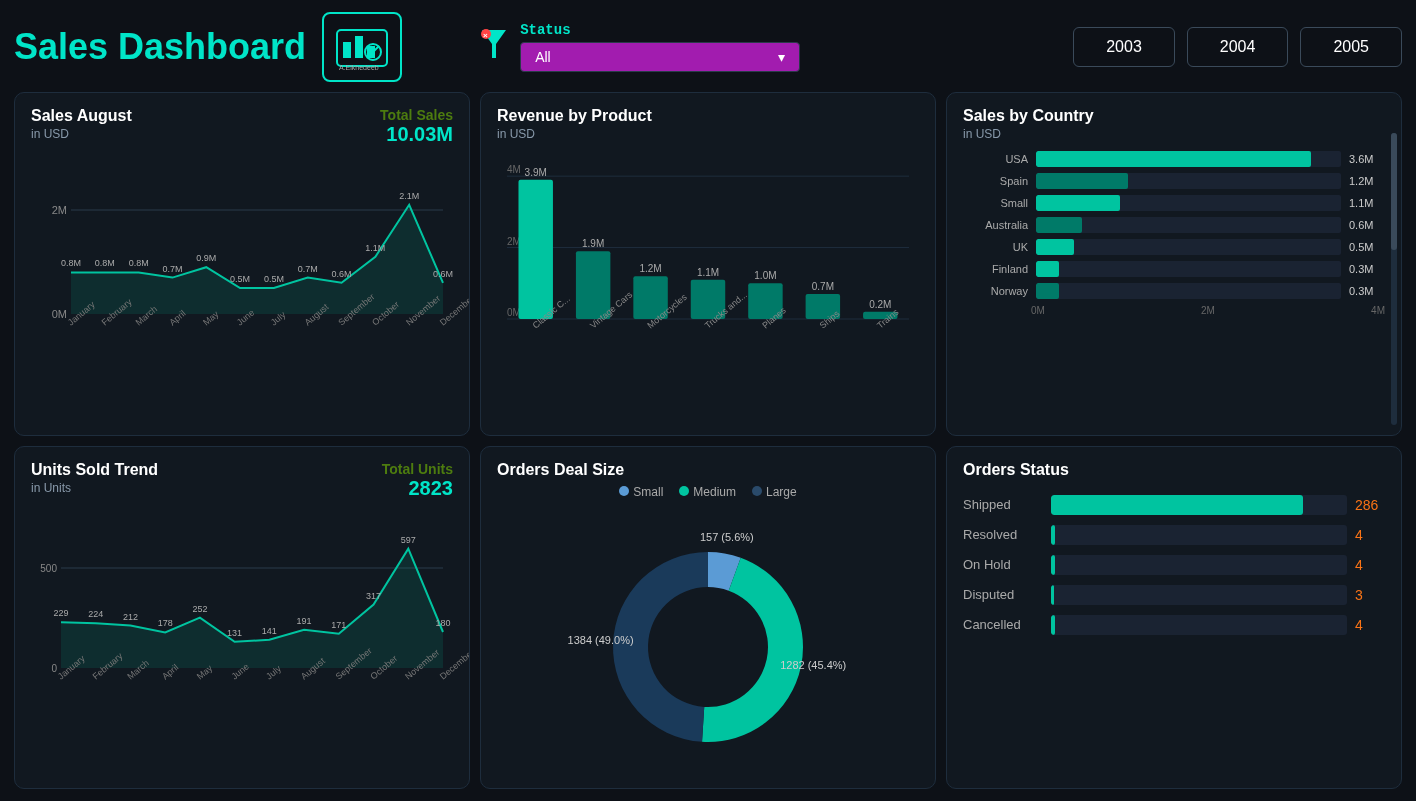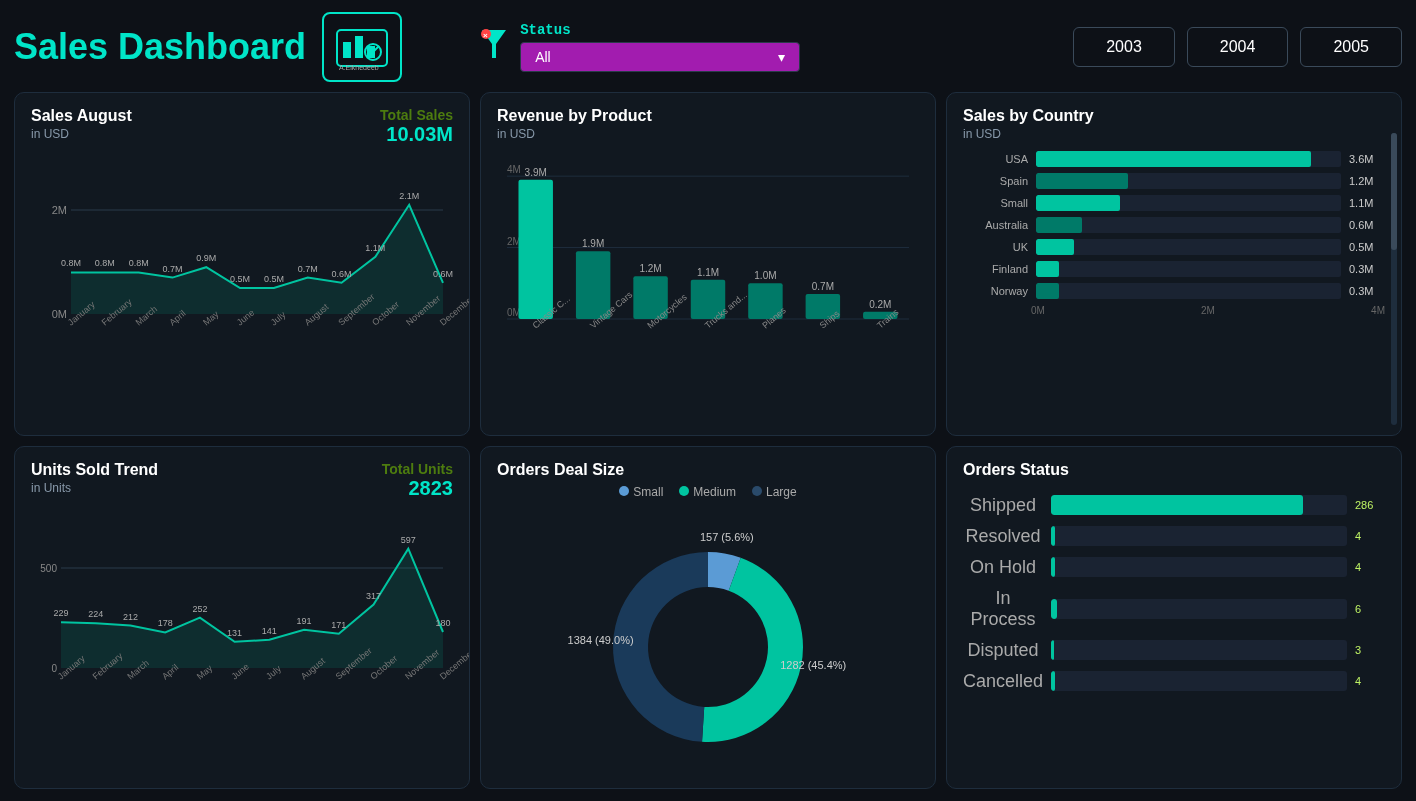--- a/index.html
+++ b/index.html
@@ -104,24 +104,24 @@
       justify-content: space-between;
       align-items: flex-start;
       margin-bottom: 4px;
     }
 
     
     .chart-area { width: 100%; position: relative; margin-top: 8px; }
 
     
     .status-row { display: flex; align-items: center; gap: 8px; margin-bottom: 10px; }
-    .status-name { font-size: 18px; color: #aaa; width: 80px; text-align: center; }
+    .status-name { font-size: 13px; color: #aaa; width: 80px; text-align: left; }
     .status-bar-wrap { flex: 1; background: #1a2332; border-radius: 3px; height: 20px; overflow: hidden; }
     .status-bar { height: 100%; background: #00c4a0; border-radius: 3px; }
-    .status-val { font-size: 11px; color: #bef264; width: 30px; }
+    .status-val { font-size: 14px; color: #f97316; width: 30px; }
 
     
     .donut-container { display: flex; flex-direction: column; align-items: center; margin-top: 6px; justify-content: flex-end; }
     .legend { display: flex; gap: 16px; font-size: 12px; color: #aaa; margin-bottom: 8px; }
     .legend-dot { width: 10px; height: 10px; border-radius: 50%; display: inline-block; margin-right: 4px; }
 
     
     .h-bar-row { display: flex; align-items: center; gap: 8px; margin-bottom: 6px; }
     .h-bar-label { font-size: 11px; color: #aaa; width: 65px; text-align: right; }
     .h-bar-wrap { flex: 1; background: #1a2332; border-radius: 2px; height: 16px; overflow: hidden; }
@@ -413,27 +413,20 @@
             <div class="status-val">4</div>
           </div>
           <div class="status-row">
             <div class="status-name">On Hold</div>
             <div class="status-bar-wrap">
               <div class="status-bar" style="width: 1.3986%;"></div>
             </div>
             <div class="status-val">4</div>
           </div>
           <div class="status-row">
-            <div class="status-name">In Process</div>
-            <div class="status-bar-wrap">
-              <div class="status-bar" style="width: 2.0979%;"></div>
-            </div>
-            <div class="status-val">6</div>
-          </div>
-          <div class="status-row">
             <div class="status-name">Disputed</div>
             <div class="status-bar-wrap">
               <div class="status-bar" style="width: 1.04895%;"></div>
             </div>
             <div class="status-val">3</div>
           </div>
           <div class="status-row">
             <div class="status-name">Cancelled</div>
             <div class="status-bar-wrap">
               <div class="status-bar" style="width: 1.3986%;"></div>

